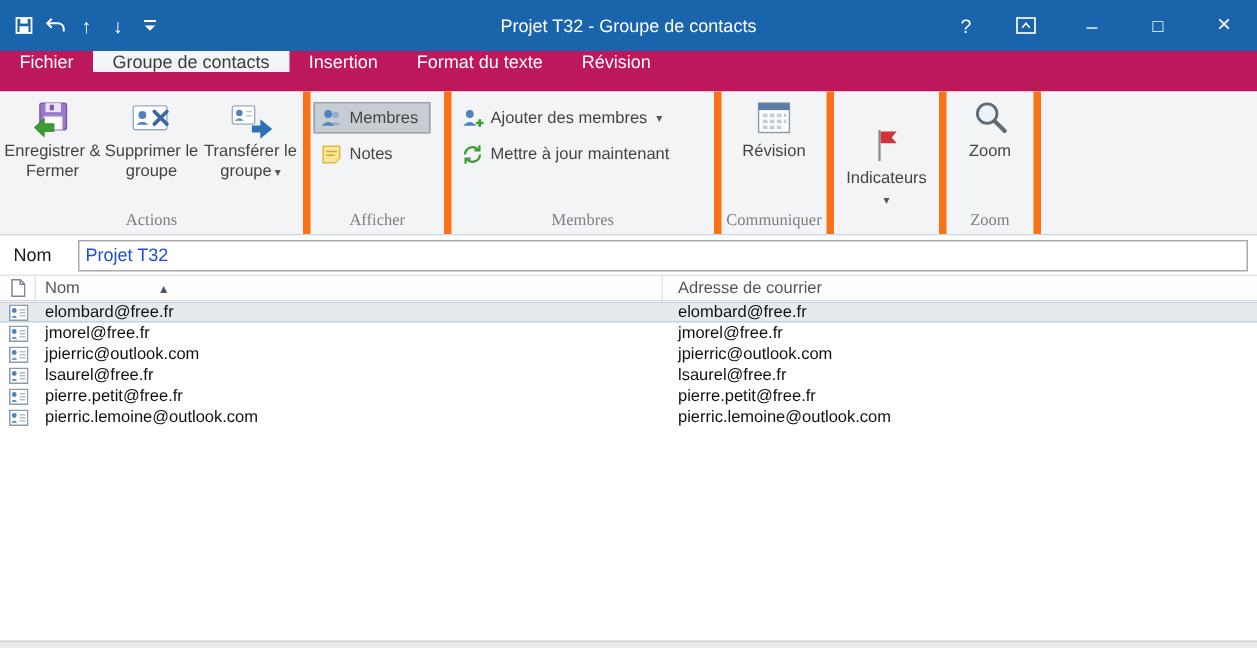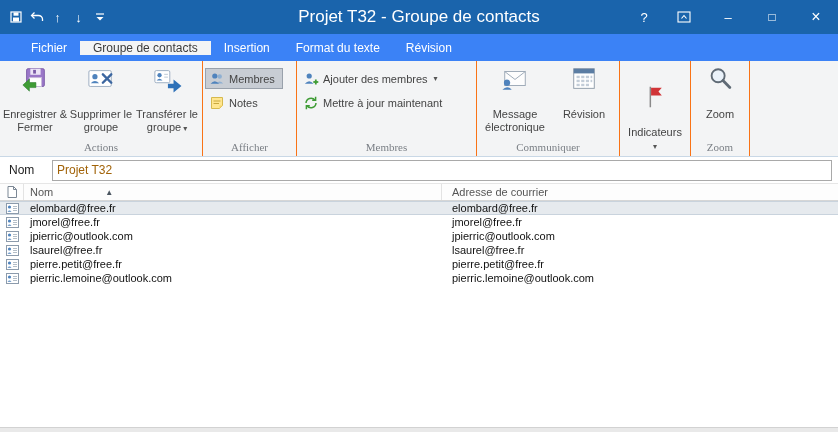--- a/index.html
+++ b/index.html
@@ -5,58 +5,58 @@
   * { margin:0; padding:0; box-sizing:border-box; }
   html,body { width:838px; height:432px; }
   body { font-family:"Liberation Sans", sans-serif; background:#fff; overflow:hidden; }
 
   .window { width:838px; height:432px; display:flex; flex-direction:column; background:#fff; }
 
   
   .titlebar { height:34px; background:#1a64ac; display:flex; align-items:center; position:relative; flex:0 0 auto; }
   .qat { display:flex; align-items:center; padding-left:5px; z-index:2; }
   .qat-btn { width:21px; height:26px; display:flex; align-items:center; justify-content:center; color:#fff; font-size:13px; }
-  .titletext { position:absolute; left:0; right:0; text-align:center; font-size:17px; color:#fff; z-index:1; }
+  .titletext { position:absolute; left:0; right:0; text-align:center; font-size:12px; color:#fff; z-index:1; }
   .win-controls { margin-left:auto; display:flex; height:34px; z-index:2; }
   .win-btn { width:44px; height:34px; display:flex; align-items:center; justify-content:center; color:#fff; font-size:13px; }
   .win-btn.help { width:36px; }
   .win-btn.maxi { font-size:12px; }
   .win-btn.close { font-size:16px; }
 
   
-  .tabrow { height:27px; background:#3b82f6; display:flex; align-items:center; flex:0 0 auto;padding-left:18px; }
+  .tabrow { height:27px; background:#be185d; display:flex; align-items:flex-start; flex:0 0 auto; }
   .tab { padding:0 13px; display:flex; align-items:center; font-size:12px; color:#fff; }
   .tab.active { background:#f3f4f5; color:#3b3b3b; }
 
   
   .ribbon { height:96px; background:#f3f4f5; display:flex; align-items:stretch; border-bottom:1px solid #c9d8e6; flex:0 0 auto; }
-  .rgroup { display:flex; flex-direction:column; border-right:1px solid #f97316; }
+  .rgroup { display:flex; flex-direction:column; border-right:5px solid #f97316; }
   .rgroup .gcontent { flex:1; display:flex; align-items:flex-start; padding:0 2px; }
   .rgroup .glabel { height:16px; line-height:15px; text-align:center; font-size:11px; color:#7a7f85;font-family:Liberation Serif, serif; }
 
-  .bigbtn { width:66px; height:78px; display:flex; flex-direction:column; align-items:center; padding-top:3px; font-size:11px; color:#444; text-align:center; line-height:13px; cursor:default;gap:13px; }
+  .bigbtn { width:66px; height:78px; display:flex; flex-direction:column; align-items:center; padding-top:3px; font-size:11px; color:#444; text-align:center; line-height:13px; cursor:default; }
   .bigbtn .bicon { width:30px; height:28px; margin:1px 0 2px 0; flex:0 0 auto; }
   .bigbtn .blabel { width:100%; }
   .caret { font-size:8px; color:#555; margin-left:2px; }
   .caret.block { display:block; margin:1px auto 0 auto; }
 
   .smallcol { display:flex; flex-direction:column; padding-top:7px; gap:3px; }
   .smallbtn { display:flex; align-items:center; gap:4px; height:21px; padding:0 7px 0 3px; font-size:11px; color:#444; border:1px solid transparent; cursor:default; white-space:nowrap; }
   .smallbtn .sicon { width:16px; height:16px; flex:0 0 auto; }
   .smallbtn.toggled { background:#c8cdd4; border:1px solid #99a1ab; }
 
   .grp-show { width:94px; }
   .grp-members { width:180px; }
   .grp-tags .bigbtn { width:66px;margin-top:18px; }
   .grp-zoom .bigbtn { width:54px; }
 
   
   .formrow { height:26px; display:flex; align-items:center; background:#fff; padding:2px 6px 2px 9px; flex:0 0 auto; }
   .formrow label { font-size:12px; color:#1a1a1a; width:43px; }
-  .formrow input { flex:1; height:21px; border:1px solid #a9a9a9; font-family:"Liberation Sans", sans-serif; font-size:12px; color:#a16207; padding:0 4px; background:#fff; outline:none; }
+  .formrow input { flex:1; height:21px; border:1px solid #a9a9a9; font-family:"Liberation Sans", sans-serif; font-size:12px; color:#1d4ed8; padding:0 4px; background:#fff; outline:none; }
 
   
   .grid-header { height:18px; display:flex; align-items:center; border-top:1px solid #e6e6e6; border-bottom:1px solid #d6d6d6; font-size:11px; color:#555; background:#fdfdfd; flex:0 0 auto; }
   .grid-header .col-icon { width:24px; height:100%; display:flex; align-items:center; justify-content:center; border-right:1px solid #e3e3e3; }
   .grid-header .col-name { width:418px; height:100%; display:flex; align-items:center; padding-left:6px; border-right:1px solid #e3e3e3; }
   .grid-header .col-email { flex:1; height:100%; display:flex; align-items:center; padding-left:10px; }
   .sort-arrow { font-size:8px; color:#4a5560; margin-left:52px; }
 
   .grid-body { flex:1; background:#fff; overflow:hidden; }
   .row { height:14px; display:flex; align-items:center; font-size:11px; color:#111; cursor:default; }
@@ -205,29 +205,20 @@
             </svg>
             <span>Mettre à jour maintenant</span>
           </div>
         </div>
       </div>
       <div class="glabel">Membres</div>
     </div>
 
     <div class="rgroup">
       <div class="gcontent">
-        <div class="bigbtn" style="width:72px;">
-          <svg class="bicon" viewBox="0 0 32 30">
-            <rect x="5" y="7" width="22" height="15" fill="#fdfdfd" stroke="#9aa7b5"></rect>
-            <path d="M5 7 l11 8.5 11 -8.5" fill="none" stroke="#9aa7b5"></path>
-            <circle cx="7.5" cy="19" r="3.4" fill="#4f83bd"></circle>
-            <path d="M2.5 26.5 q5 -5.5 10 0 z" fill="#4f83bd"></path>
-          </svg>
-          <div class="blabel"><span>Message électronique</span></div>
-        </div>
         <div class="bigbtn" style="width:66px;">
           <svg class="bicon" viewBox="0 0 32 30">
             <rect x="5" y="4" width="22" height="21" fill="#fff" stroke="#8d9aa8"></rect>
             <rect x="5" y="4" width="22" height="5" fill="#5b7da3"></rect>
             <g fill="#c3cdd8">
               <rect x="8" y="11.5" width="3.4" height="2.6"></rect>
                 <rect x="13" y="11.5" width="3.4" height="2.6"></rect>
                 <rect x="18" y="11.5" width="3.4" height="2.6"></rect>
                 <rect x="23" y="11.5" width="1.8" height="2.6"></rect>
               <rect x="8" y="15.8" width="3.4" height="2.6"></rect>

